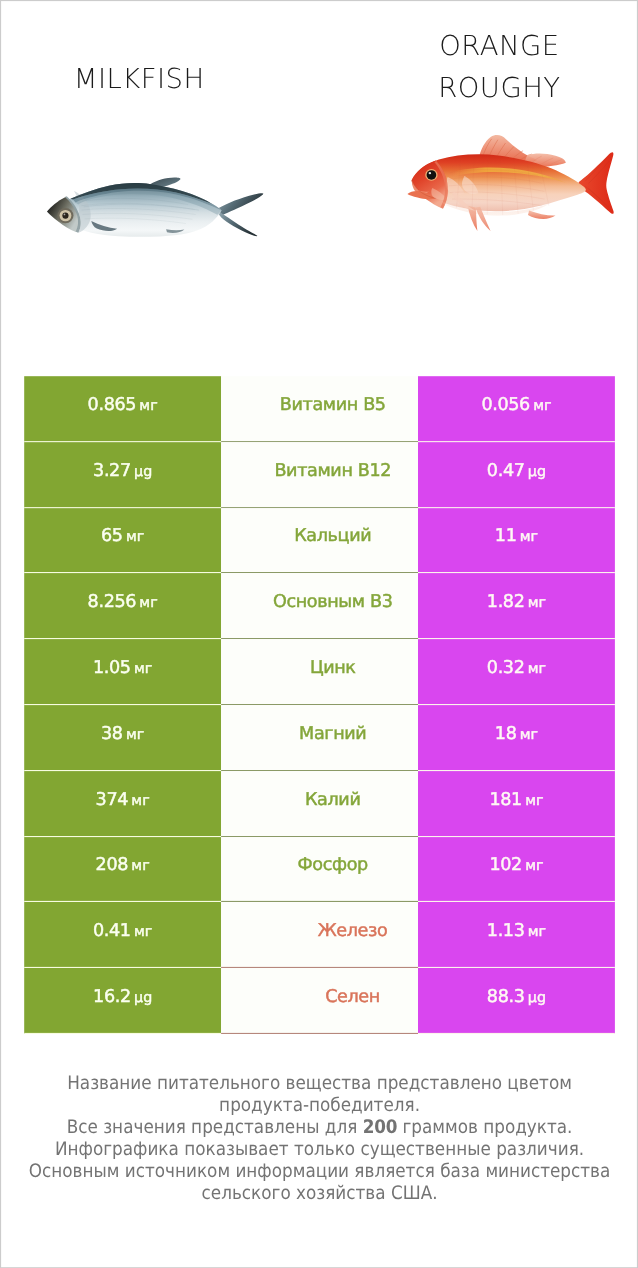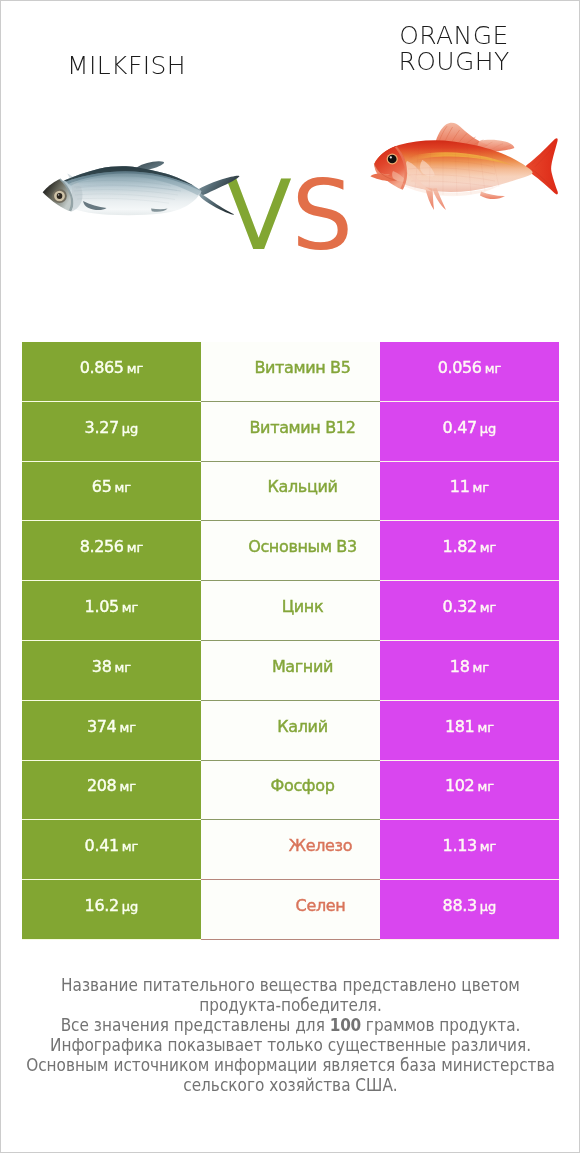--- a/index.html
+++ b/index.html
@@ -12,21 +12,21 @@
     position:relative;
     -webkit-font-smoothing:antialiased;
   }
   .page { position:absolute; left:0; top:0; width:580px; height:1153px;
           border:1px solid #cccccc; box-sizing:border-box; background:#fff; }
 
   
   .header { position:absolute; left:0; top:0; width:578px; height:300px; }
   .title { position:absolute; font-family:"DejaVu Sans", sans-serif; font-weight:200;
            color:#1b1b1b; text-transform:uppercase; letter-spacing:0.4px;
-           font-size:25px; line-height:26px; text-align:center; white-space:pre-line; }
+           font-size:25px; line-height:38px; text-align:center; white-space:pre-line; }
   .title-left  { left:0;   top:52px; width:251px; }
   .title-right { left:328px; top:22px; width:250px; }
 
   .vs { position:absolute; left:-1px; top:166px; width:578px; text-align:center;
         font-size:97px; font-weight:400; line-height:1; font-family:"DejaVu Sans", sans-serif;
         letter-spacing:-0.5px; }
   .vs .v { color:#82a632; }
   .vs .s { color:#e26f49; }
 
   .fish { position:absolute; }
@@ -59,21 +59,20 @@
   .footer b { font-weight:700; letter-spacing:-0.2px; }
 </style>
 </head>
 <body>
 
 <div class="page">
   <div class="header">
     <div class="title title-left">MILKFISH</div>
     <div class="title title-right">ORANGE
 ROUGHY</div>
-    <div class="vs"><span class="v">V</span><span class="s">S</span></div>
 
     <svg class="fish fish-left" viewBox="0 0 200 72" width="200" height="72" style="left:40px; top:150px;">
       <defs>
         <linearGradient id="mfBody" x1="0" y1="0" x2="0" y2="1">
           <stop offset="0" stop-color="#4a5b62"></stop>
           <stop offset="0.10" stop-color="#6c838d"></stop>
           <stop offset="0.24" stop-color="#95aeb9"></stop>
           <stop offset="0.40" stop-color="#b9cbd3"></stop>
           <stop offset="0.55" stop-color="#d5dfe3"></stop>
           <stop offset="0.72" stop-color="#eaeff1"></stop>
@@ -401,18 +400,18 @@
           <span class="nut orange">Селен</span>
         </div>
         <div class="cell cR">
           <span class="val">88.3<span class="u">µg</span></span>
         </div>
       </div>
     </div>
   <div class="footer" id="footer">
       <div>Название питательного вещества представлено цветом</div>
       <div>продукта-победителя.</div>
-      <div>Все значения представлены для <b>100</b> граммов продукта.</div>
+      <div>Все значения представлены для <b>200</b> граммов продукта.</div>
       <div>Инфографика показывает только существенные различия.</div>
       <div>Основным источником информации является база министерства</div>
       <div>сельского хозяйства США.</div>
     </div>
 </div>
 
 </body></html>

